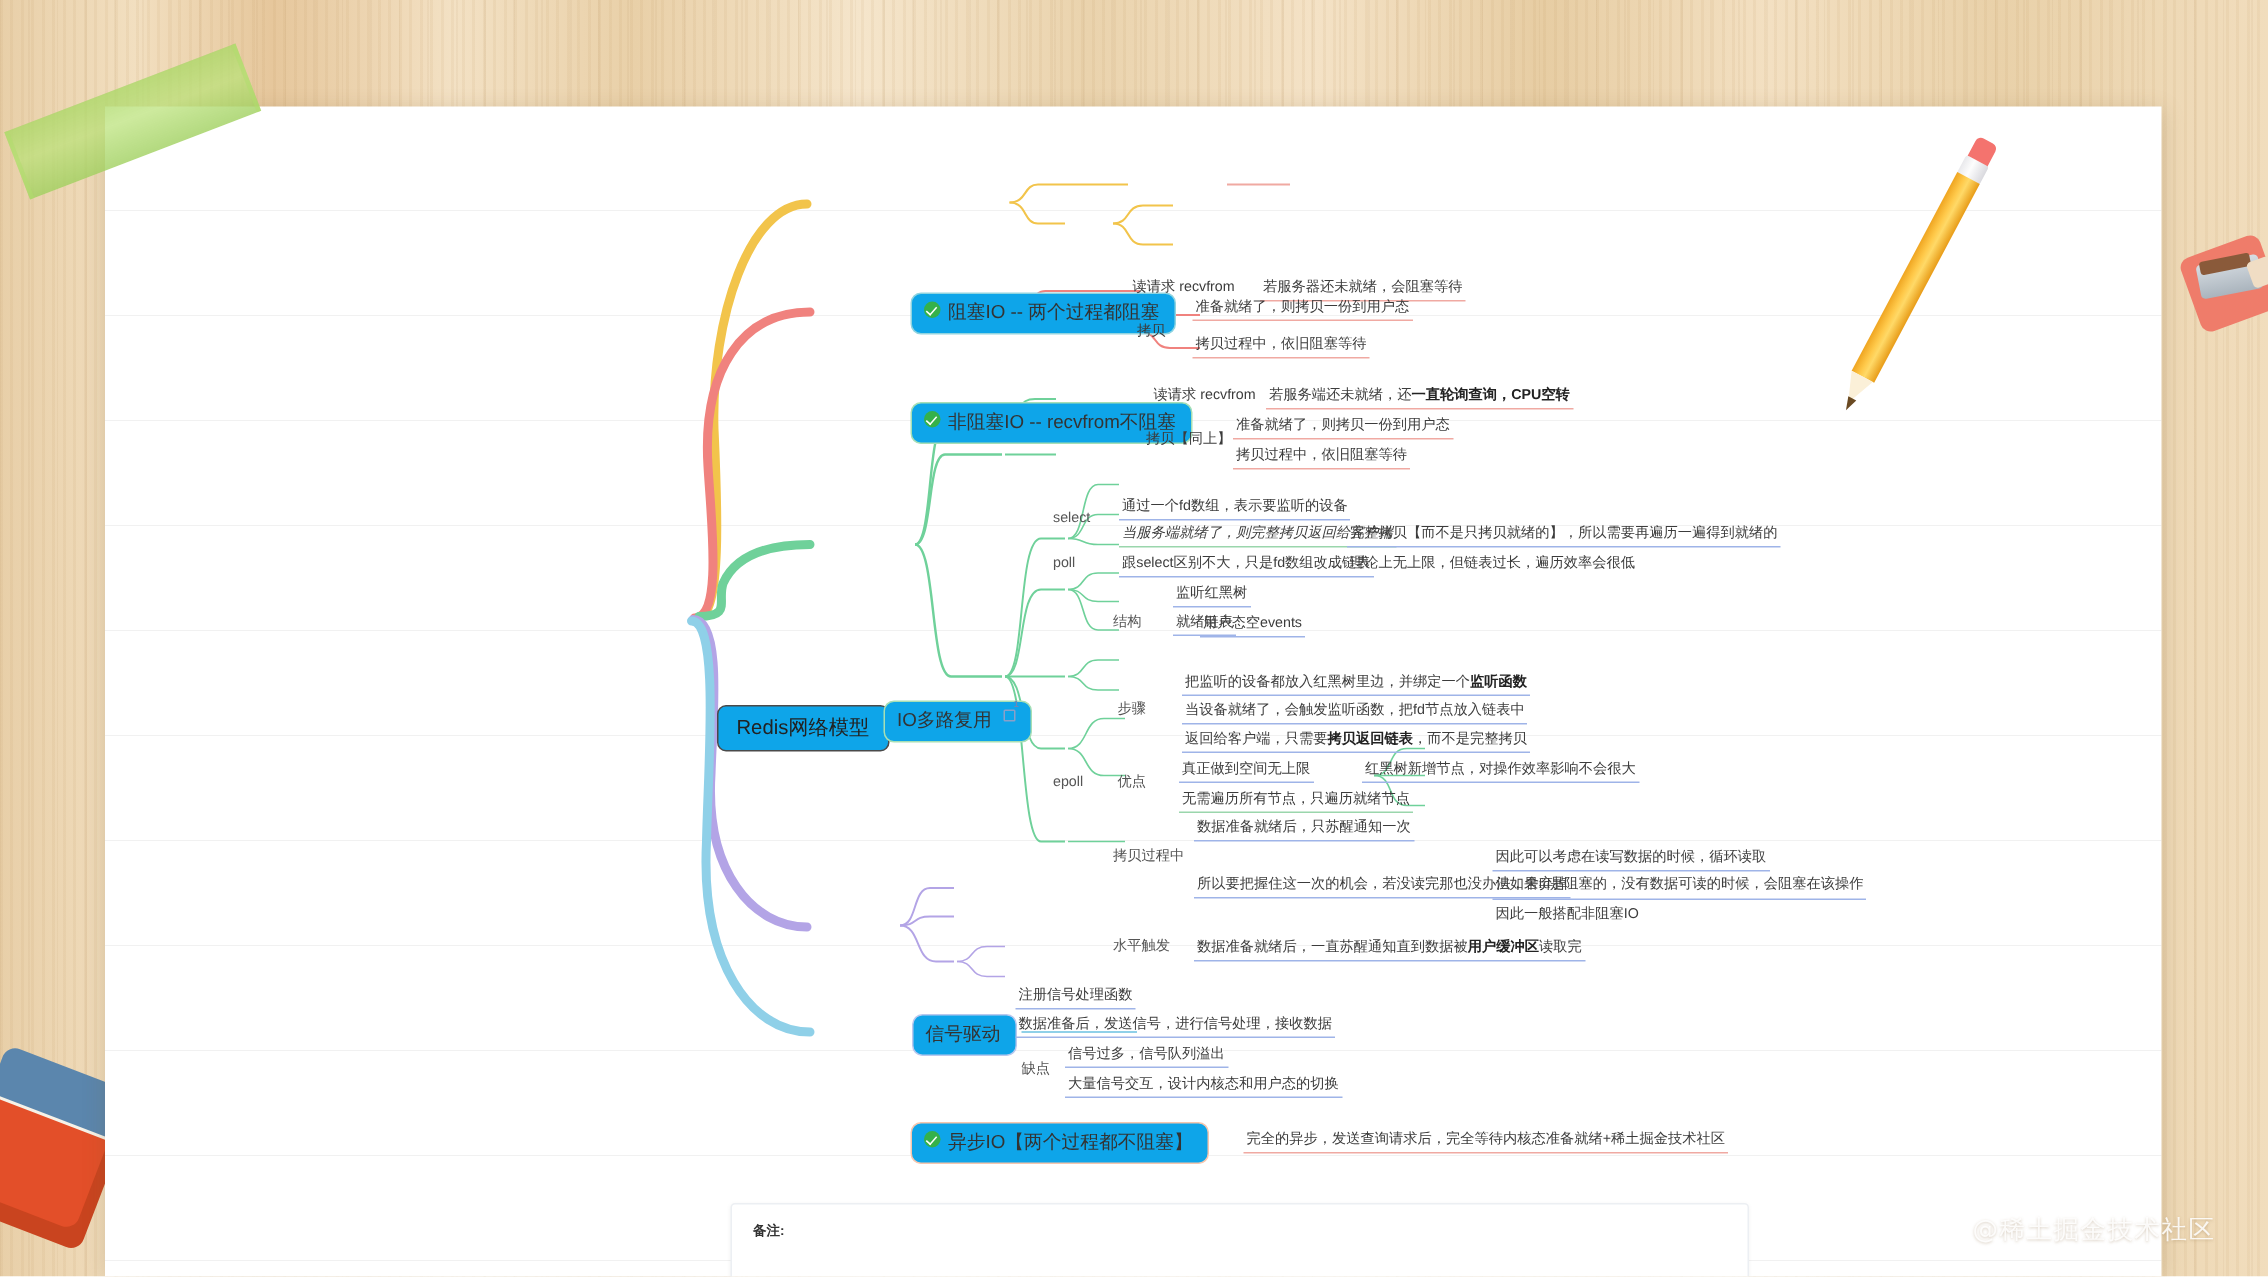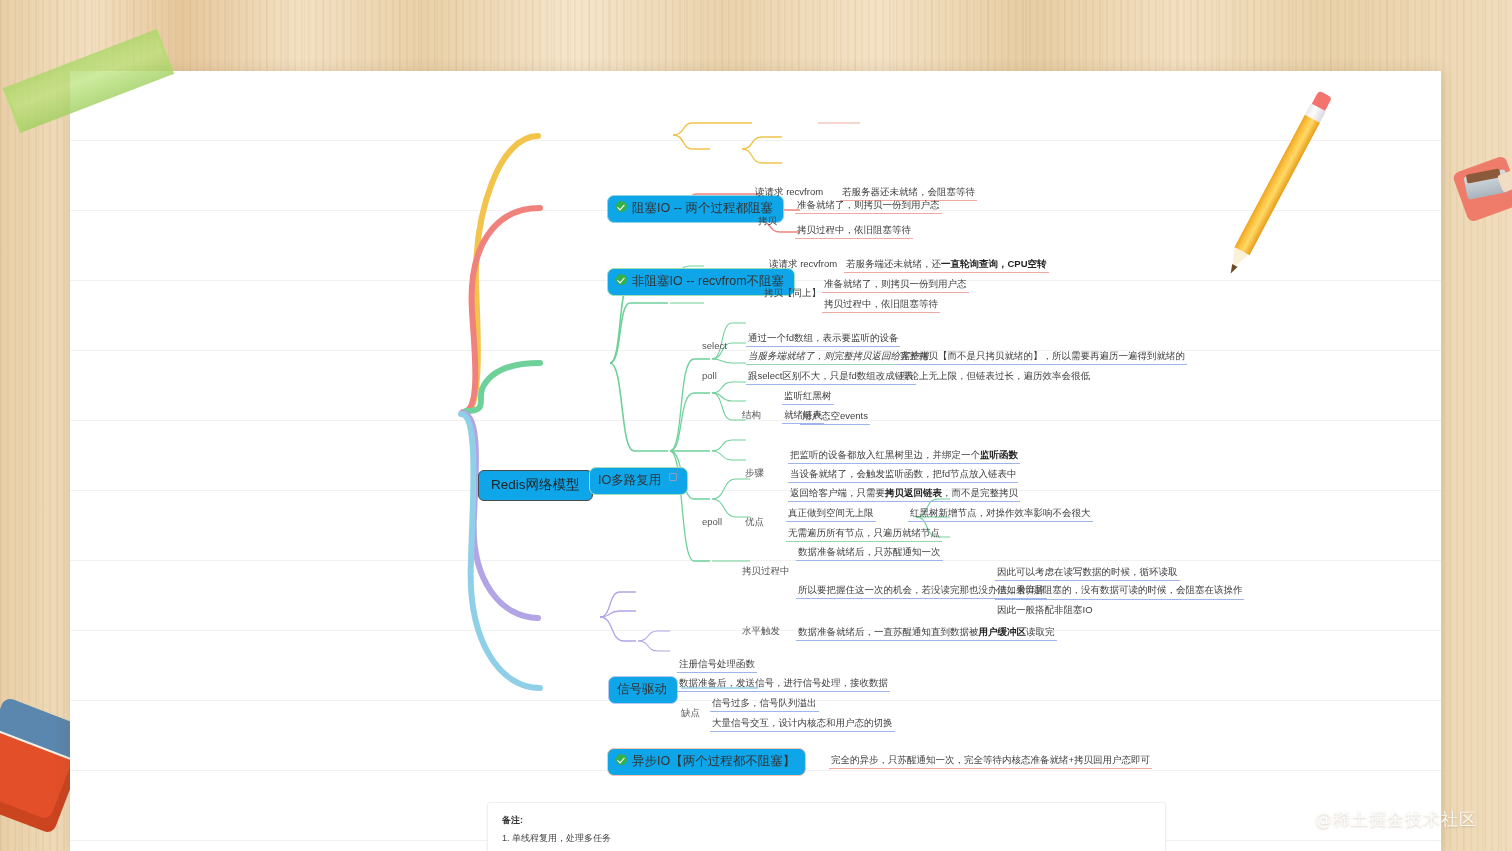--- a/index.html
+++ b/index.html
@@ -346,27 +346,26 @@
       <div class="node leaf ul-blue" style="left:607px; top:586px;">注册信号处理函数</div>
       <div class="node leaf ul-blue" style="left:607px; top:605px;">数据准备后，发送信号，进行信号处理，接收数据</div>
       <div class="node branch-label" style="left:611px; top:636px;">缺点</div>
       <div class="node leaf ul-blue" style="left:640px; top:625px;">信号过多，信号队列溢出</div>
       <div class="node leaf ul-blue" style="left:640px; top:645px;">大量信号交互，设计内核态和用户态的切换</div>
 
       <div class="node boxed or" style="left:537px; top:677px;">
         <span class="check"></span>
         <span>异步IO【两个过程都不阻塞】</span>
       </div>
-      <div class="node leaf ul-pink" style="left:759px; top:682px;">完全的异步，只苏醒通知一次，完全等待内核态准备就绪+拷贝回用户态即可</div>
+      <div class="node leaf ul-pink" style="left:759px; top:682px;">完全的异步，发送查询请求后，完全等待内核态准备就绪+稀土掘金技术社区</div>
 
     </div>
 
     <div id="note">
       <div class="nt-title">备注:</div>
-      <div class="nt-line">1. 单线程复用，处理多任务</div>
     </div>
 
   </div>
 
   <div id="tape"></div>
 
   <div id="pencil">
     <div class="pc-eraser"></div>
     <div class="pc-ferrule"></div>
     <div class="pc-body"></div>

